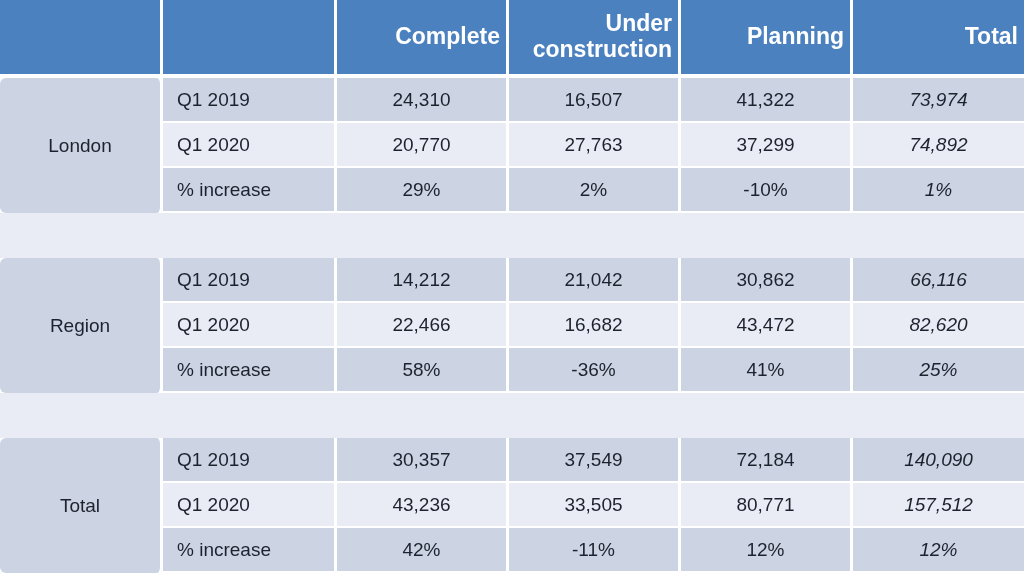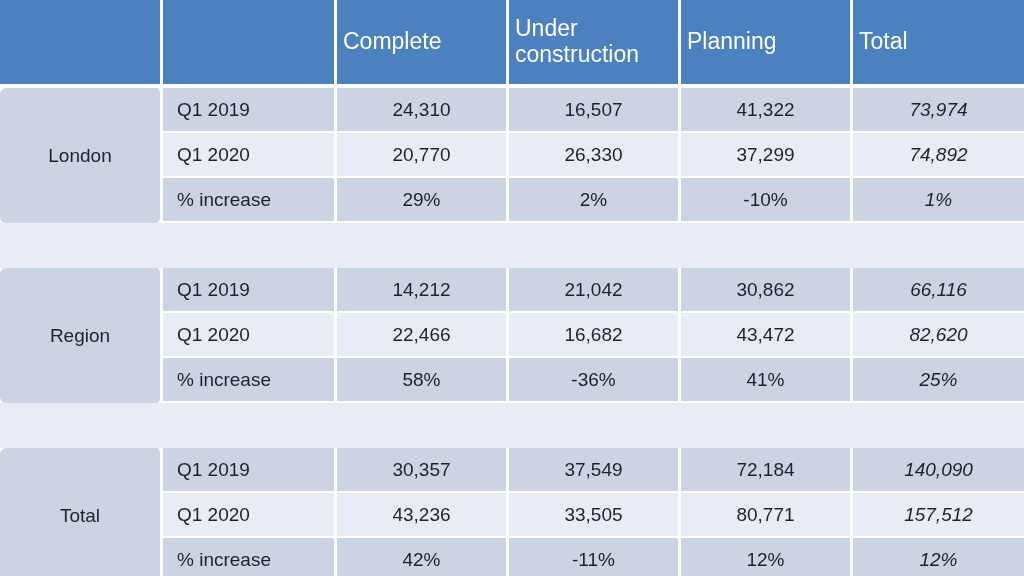--- a/index.html
+++ b/index.html
@@ -29,26 +29,26 @@
 
   col.c-region { width: 163px; }
   col.c-period { width: 174px; }
   col.c-data   { width: 172px; }
   col.c-data2  { width: 172px; }
   col.c-data3  { width: 172px; }
   col.c-total  { width: 171px; }
 
   
   tr.header-row th {
-    height: 88px;
+    height: 78px;
     background: #4c81bf;
     color: #ffffff;
     font-size: 23px;
-    font-weight: normal;
-    text-align: left;
+    font-weight: bold;
+    text-align: right;
     vertical-align: middle;
     line-height: 1.12;
     border-right: 3px solid #ffffff;
     border-bottom: 4px solid #ffffff;
     padding: 0 6px;
   }
   tr.header-row th:last-child { border-right: none; }
 
   
   td {
@@ -128,21 +128,21 @@
         <td class="region-label" rowspan="3">London</td>
         <td class="period">Q1 2019</td>
         <td class="value">24,310</td>
         <td class="value">16,507</td>
         <td class="value">41,322</td>
         <td class="value">73,974</td>
       </tr>
       <tr class="alt">
         <td class="period">Q1 2020</td>
         <td class="value">20,770</td>
-        <td class="value">26,330</td>
+        <td class="value">27,763</td>
         <td class="value">37,299</td>
         <td class="value">74,892</td>
       </tr>
       <tr>
         <td class="period">% increase</td>
         <td class="value">29%</td>
         <td class="value">2%</td>
         <td class="value">-10%</td>
         <td class="value">1%</td>
       </tr>

